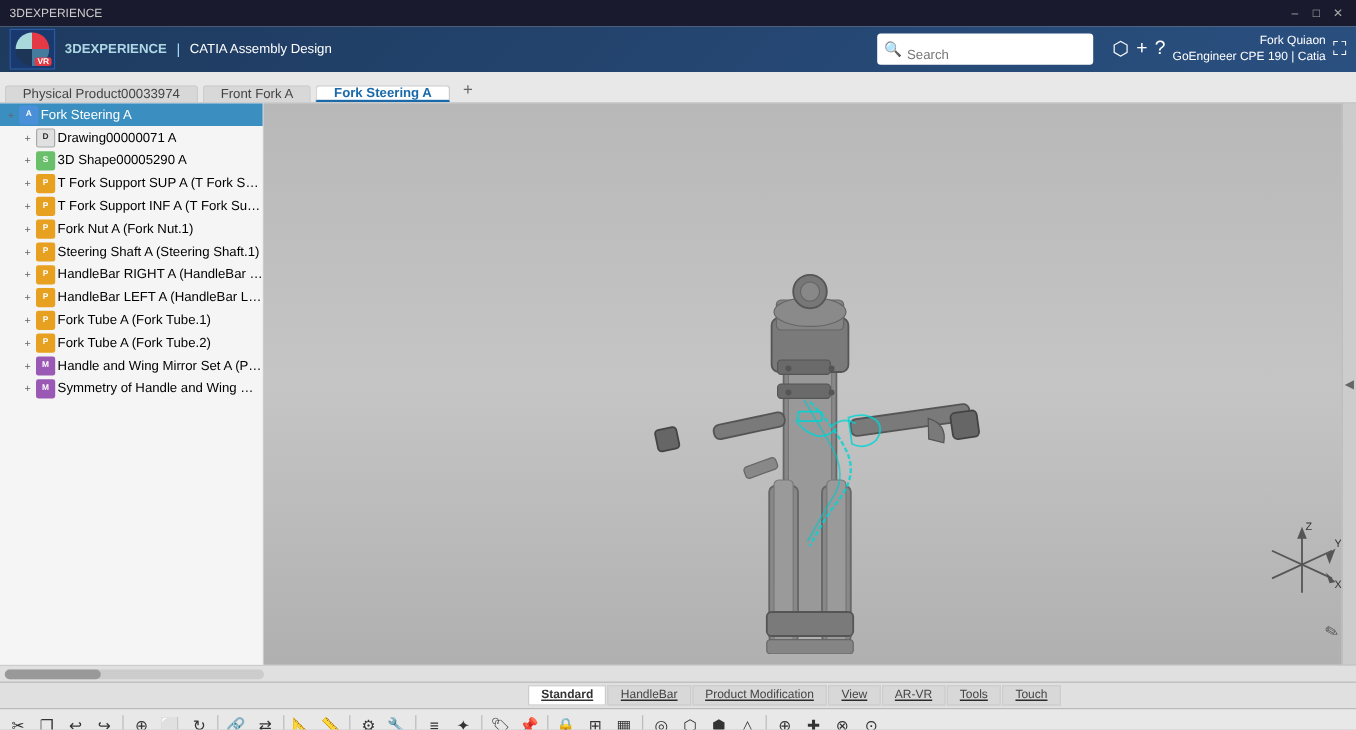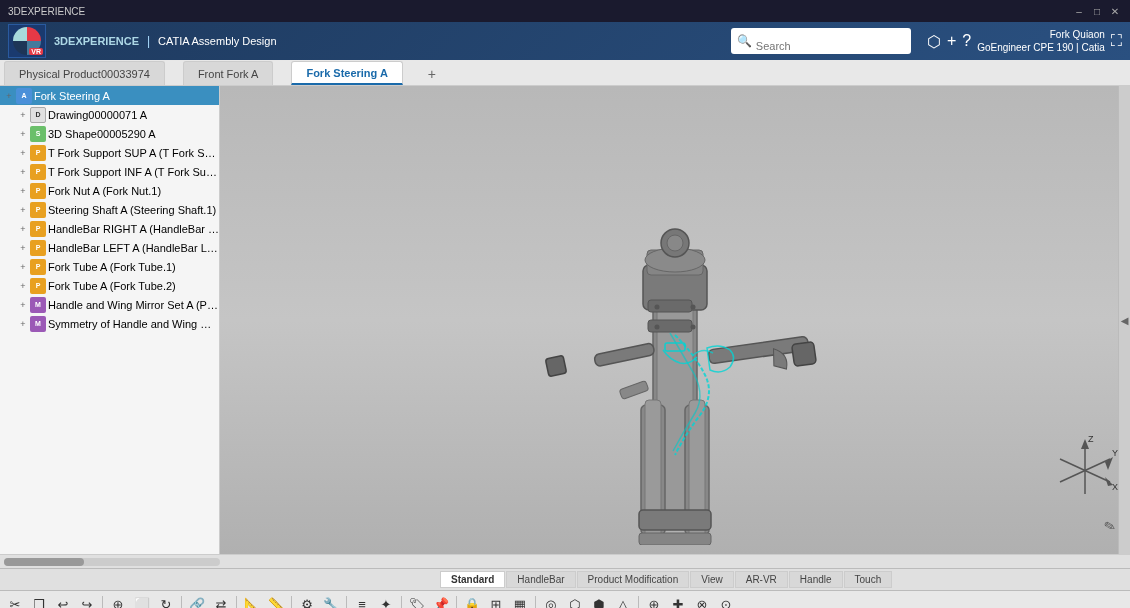--- a/index.html
+++ b/index.html
@@ -98,30 +98,30 @@
     
     #tabbar {
       height: 26px;
       background: #e8e8e8;
       display: flex;
       align-items: flex-end;
       border-bottom: 1px solid #ccc;
       padding-left: 4px;
     }
     .tab {
-      height: 24px;
+      height: 14px;
       padding: 0 14px;
       display: flex; align-items: center;
       font-size: 11px;
       border: 1px solid #ccc;
       border-bottom: none;
       background: #d8d8d8;
       cursor: pointer;
       color: #444;
-      margin-right: 18px;
+      margin-right: 4px;
       border-radius: 3px 3px 0 0;
     }
     .tab.active {
       background: white;
       color: #1a6aaa;
       border-bottom: 2px solid #1a6aaa;
       font-weight: 600;
     }
     .tab-add {
       height: 22px;
@@ -260,20 +260,21 @@
     }
 
     
     #mode-tabs {
       height: 22px;
       background: #e0e0e0;
       display: flex;
       align-items: center;
       padding-left: 440px;
       border-top: 1px solid #bbb;
+      text-decoration: underline;
     }
     .mode-tab {
       padding: 2px 10px;
       font-size: 10px;
       cursor: pointer;
       color: #444;
       border: 1px solid #ccc;
       background: #d8d8d8;
       margin-right: 1px;
     }
@@ -516,21 +517,21 @@
   </div>
   <div style="flex:1;"></div>
 </div>
 
 <div id="mode-tabs">
 <div class="mode-tab active">Standard</div>
     <div class="mode-tab">HandleBar</div>
     <div class="mode-tab">Product Modification</div>
     <div class="mode-tab">View</div>
     <div class="mode-tab">AR-VR</div>
-    <div class="mode-tab">Handle</div>
+    <div class="mode-tab">Tools</div>
     <div class="mode-tab">Touch</div>
   </div>
 
 <div id="toolbar-bottom">
 <div class="tb-btn">✂</div>
     <div class="tb-btn">❐</div>
     <div class="tb-btn">↩</div>
     <div class="tb-btn">↪</div>
     <div class="tb-separator"></div>
     <div class="tb-btn">⊕</div>

